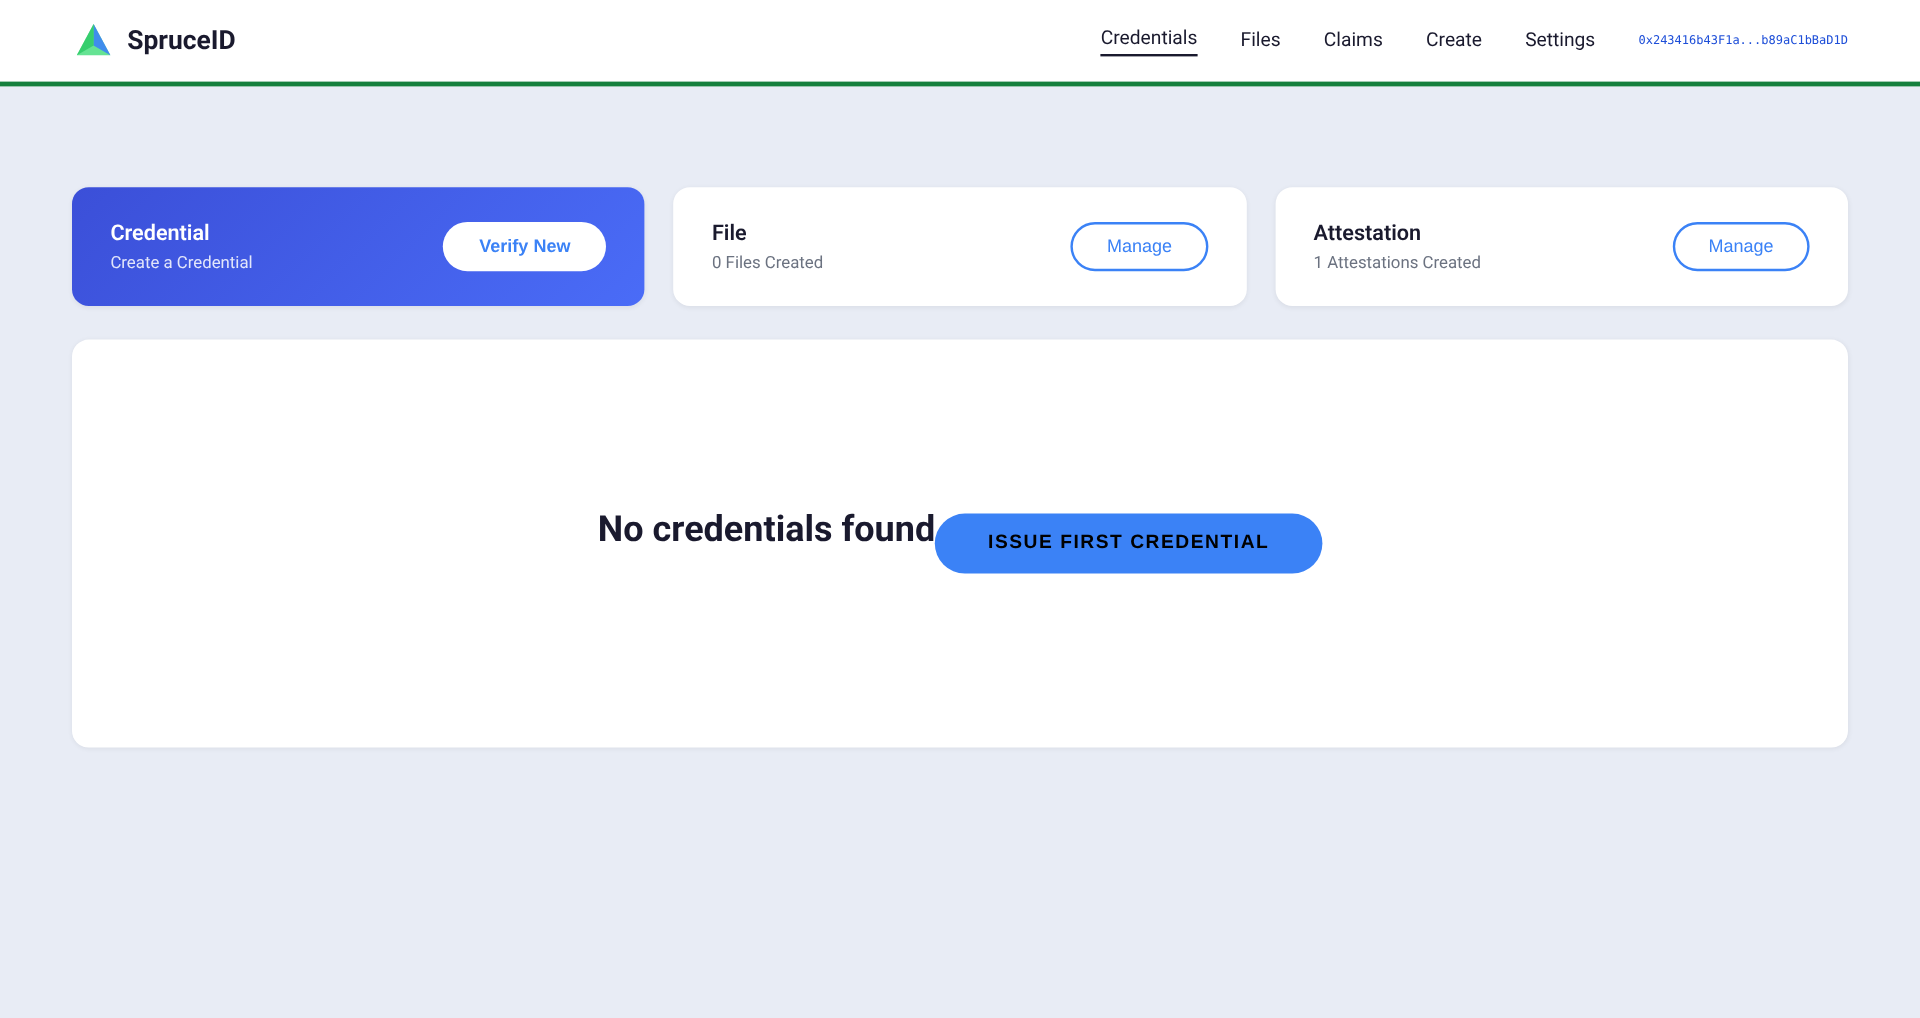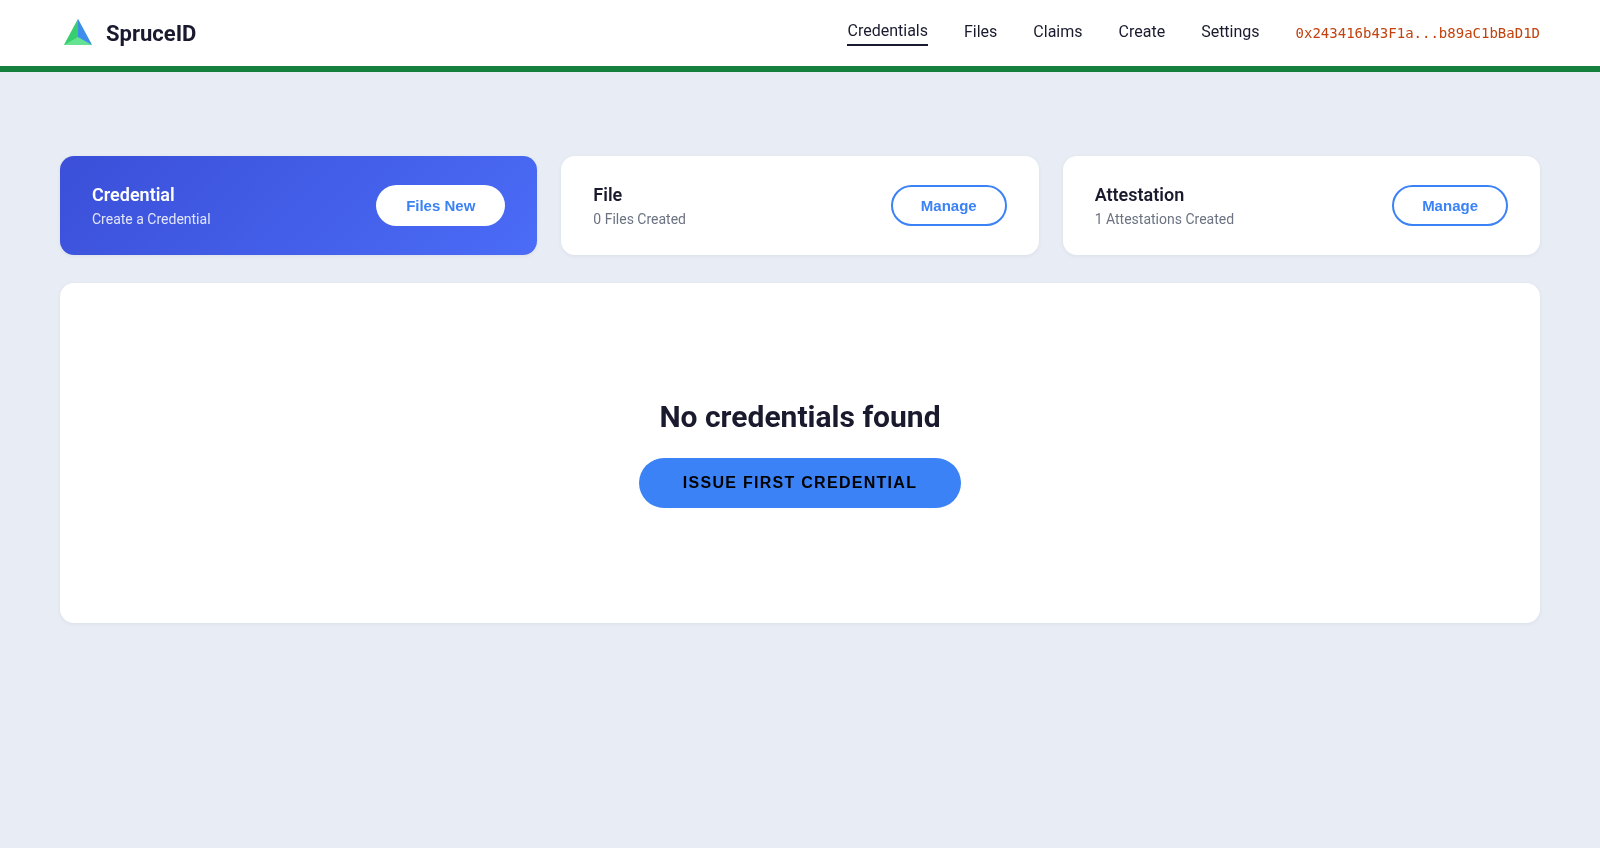--- a/index.html
+++ b/index.html
@@ -11,21 +11,21 @@
     }
 
     
     .navbar {
       background: #ffffff;
       display: flex;
       align-items: center;
       justify-content: space-between;
       padding: 0 60px;
       height: 72px;
-      border-bottom: 6px solid #15803d;
+      border-bottom: 4px solid #15803d;
     }
     .logo-area {
       display: flex;
       align-items: center;
       gap: 10px;
     }
     .logo-text {
       font-size: 22px;
       font-weight: 700;
       color: #1a1a2e;
@@ -45,22 +45,22 @@
       text-decoration: none;
       cursor: pointer;
       padding-bottom: 4px;
     }
     .nav-link.active {
       font-weight: 400;
       border-bottom: 2px solid #1a1a2e;
       text-align: right;
     }
     .wallet-address {
-      font-size: 14px;
-      color: #c2410c;
+      font-size: 10px;
+      color: #1d4ed8;
       font-family: monospace;
     }
 
     
     .main {
       padding: 40px 60px;
       margin-top: 44px;
     }
 
     
@@ -101,21 +101,21 @@
       color: rgba(255,255,255,0.85);
     }
 
     .btn-outline {
       border: 2px solid #3b82f6;
       background: transparent;
       color: #3b82f6;
       padding: 10px 28px;
       border-radius: 50px;
       font-size: 15px;
-      font-weight: 700;
+      font-weight: 400;
       cursor: pointer;
       white-space: nowrap;
     }
 
     .btn-white {
       border: none;
       background: #ffffff;
       color: #3b82f6;
       padding: 12px 30px;
       border-radius: 50px;
@@ -124,21 +124,21 @@
       cursor: pointer;
       white-space: nowrap;
     }
 
     
     .content-panel {
       background: #ffffff;
       border-radius: 14px;
       min-height: 340px;
       display: flex;
-      flex-direction: column;
+      flex-direction: row;
       align-items: center;
       justify-content: center;
       box-shadow: 0 1px 4px rgba(0,0,0,0.06);
       padding: 60px 40px;
     }
 
     .no-credentials-text {
       font-size: 30px;
       font-weight: 700;
       color: #1a1a2e;
@@ -182,21 +182,21 @@
 
 <main class="main">
 
   <div class="cards-row">
 
     <div class="card active">
       <div class="card-info">
         <div class="card-title">Credential</div>
         <div class="card-subtitle">Create a Credential</div>
       </div>
-      <button class="btn-white">Files New</button>
+      <button class="btn-white">Verify New</button>
     </div>
 
     <div class="card">
       <div class="card-info">
         <div class="card-title">File</div>
         <div class="card-subtitle">0 Files Created</div>
       </div>
       <button class="btn-outline">Manage</button>
     </div>
 

